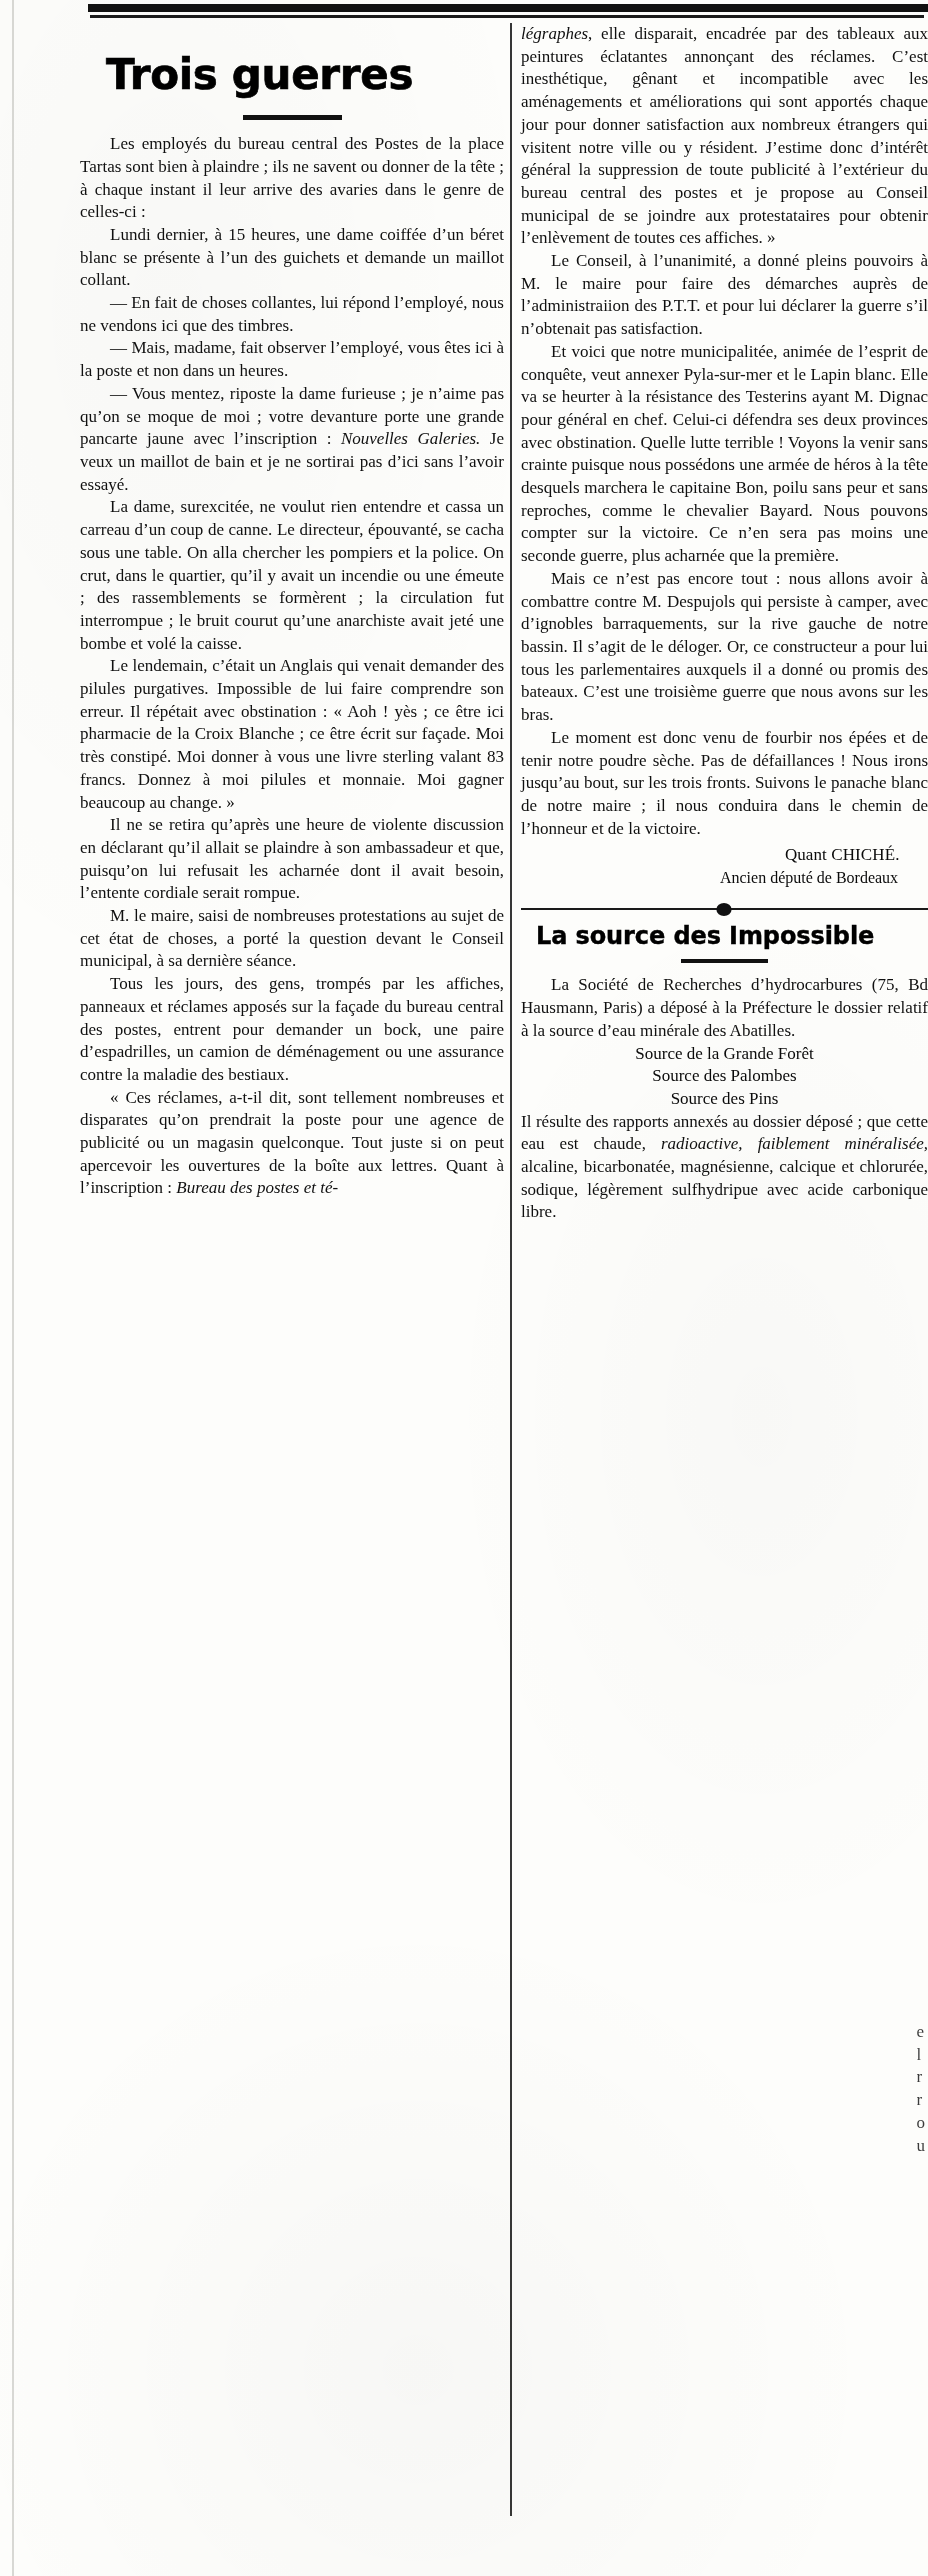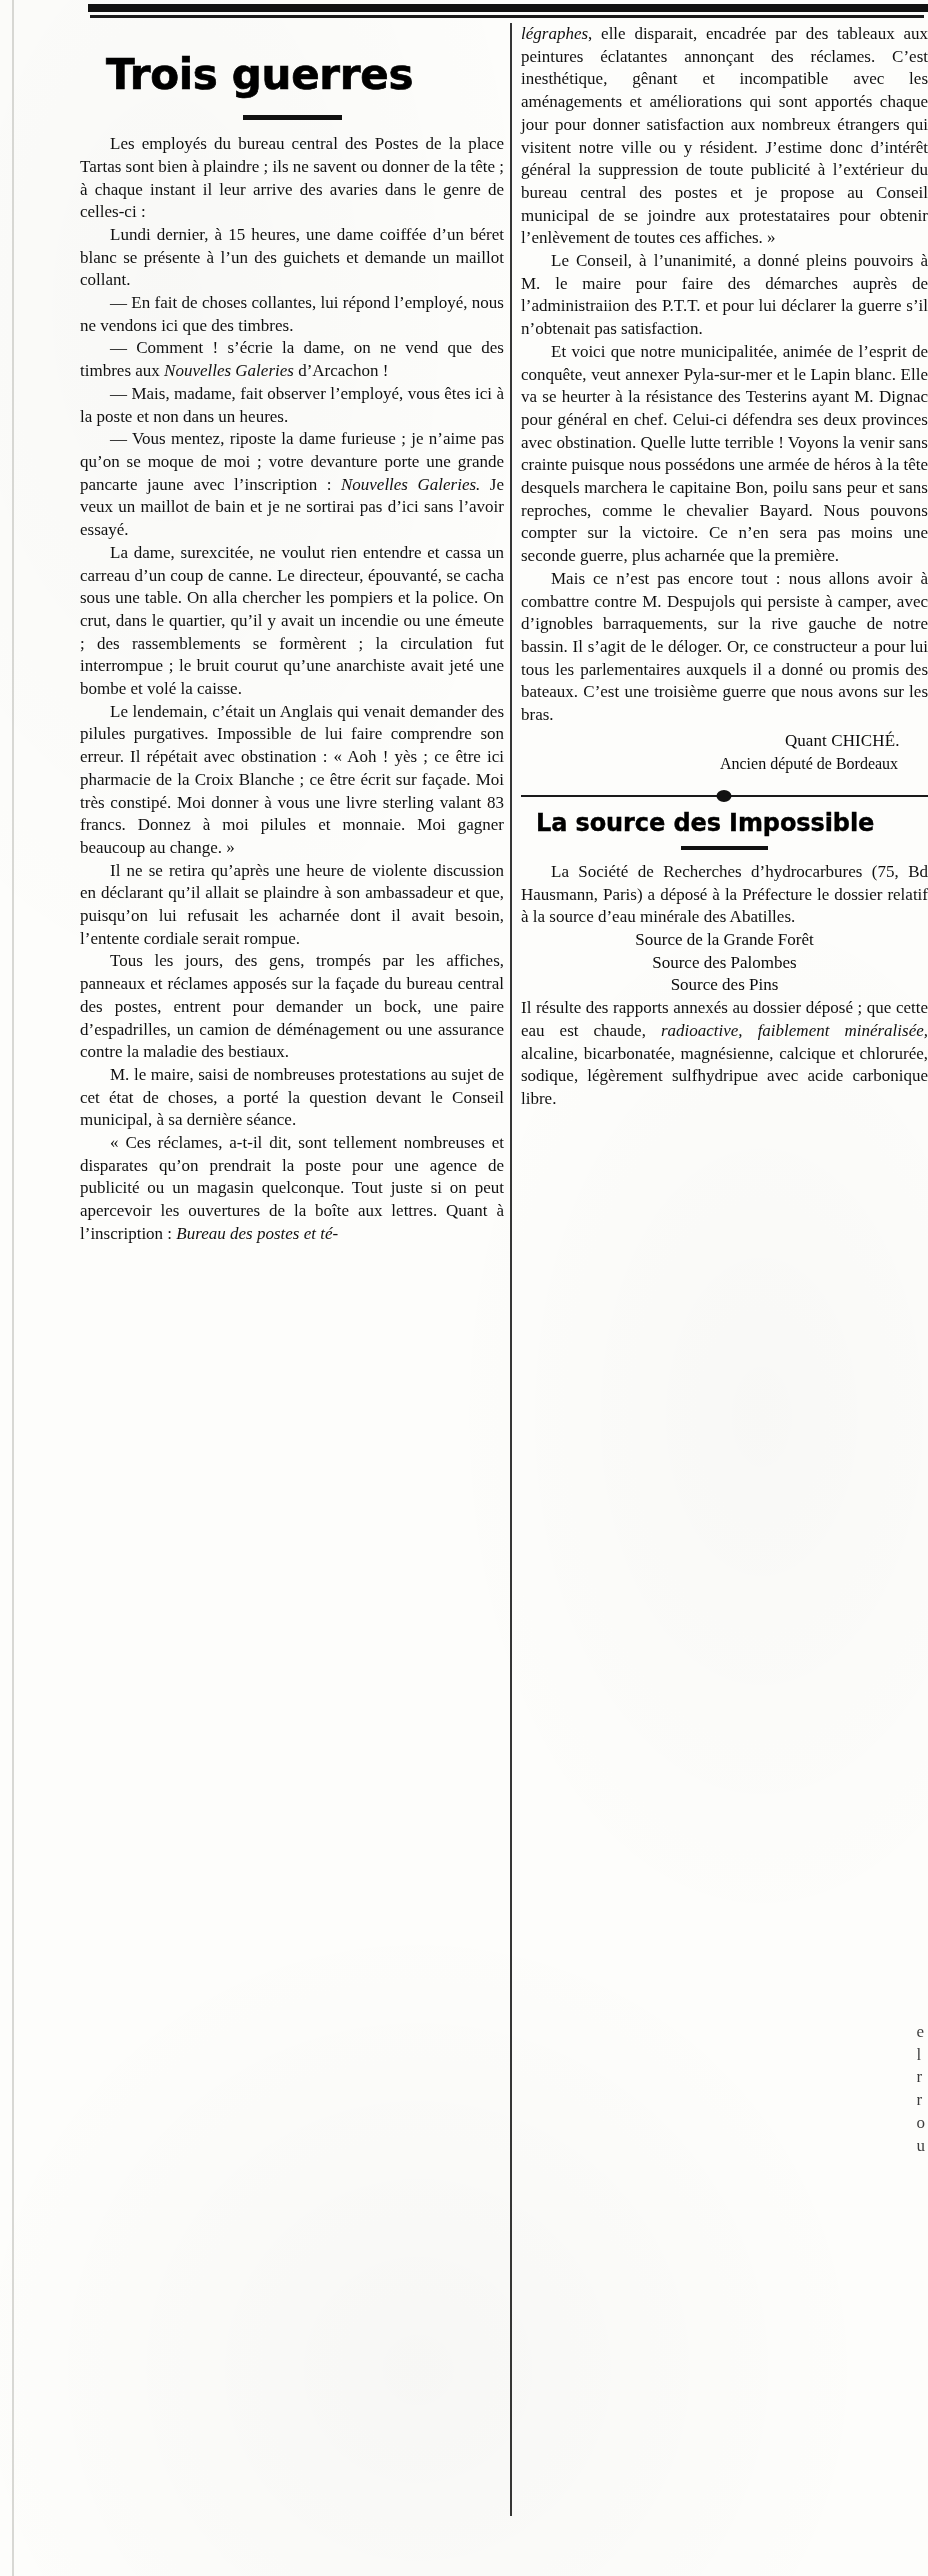--- a/index.html
+++ b/index.html
@@ -213,41 +213,41 @@
   <div class="col col-left">
 
     <h1 class="headline">Trois guerres</h1>
 
     <div class="head-rule"></div>
 
     <div class="body-text">
       <p>Les employés du bureau central des Postes de la place Tartas sont bien à plaindre ; ils ne savent ou donner de la tête ; à chaque instant il leur arrive des avaries dans le genre de celles-ci :</p>
       <p>Lundi dernier, à 15 heures, une dame coiffée d’un béret blanc se présente à l’un des guichets et demande un maillot collant.</p>
       <p>— En fait de choses collantes, lui répond l’employé, nous ne vendons ici que des timbres.</p>
-      <p>— Comment ! s’écrie la dame, on ne vend que des timbres aux <i>Nouvelles Galeries</i> d’Arcachon !</p>
       <p>— Mais, madame, fait observer l’employé, vous êtes ici à la poste et non dans un heures.</p>
       <p>— Vous mentez, riposte la dame furieuse ; je n’aime pas qu’on se moque de moi ; votre devanture porte une grande pancarte jaune avec l’inscription : <i>Nouvelles Galeries.</i> Je veux un maillot de bain et je ne sortirai pas d’ici sans l’avoir essayé.</p>
       <p>La dame, surexcitée, ne voulut rien entendre et cassa un carreau d’un coup de canne. Le directeur, épouvanté, se cacha sous une table. On alla chercher les pompiers et la police. On crut, dans le quartier, qu’il y avait un incendie ou une émeute ; des rassemblements se formèrent ; la circulation fut interrompue ; le bruit courut qu’une anarchiste avait jeté une bombe et volé la caisse.</p>
       <p>Le lendemain, c’était un Anglais qui venait demander des pilules purgatives. Impossible de lui faire comprendre son erreur. Il répétait avec obstination : « Aoh ! yès ; ce être ici pharmacie de la Croix Blanche ; ce être écrit sur façade. Moi très constipé. Moi donner à vous une livre sterling valant 83 francs. Donnez à moi pilules et monnaie. Moi gagner beaucoup au change. »</p>
       <p>Il ne se retira qu’après une heure de violente discussion en déclarant qu’il allait se plaindre à son ambassadeur et que, puisqu’on lui refusait les acharnée dont il avait besoin, l’entente cordiale serait rompue.</p>
+      <p>M. le maire, saisi de nombreuses protestations au sujet de cet état de choses, a porté la question devant le Conseil municipal, à sa dernière séance.</p>
       <p>Tous les jours, des gens, trompés par les affiches, panneaux et réclames apposés sur la façade du bureau central des postes, entrent pour demander un bock, une paire d’espadrilles, un camion de déménagement ou une assurance contre la maladie des bestiaux.</p>
-      <p>M. le maire, saisi de nombreuses protestations au sujet de cet état de choses, a porté la question devant le Conseil municipal, à sa dernière séance.</p>
       <p>« Ces réclames, a-t-il dit, sont tellement nombreuses et disparates qu’on prendrait la poste pour une agence de publicité ou un magasin quelconque. Tout juste si on peut apercevoir les ouvertures de la boîte aux lettres. Quant à l’inscription : <i>Bureau des postes et té-</i></p>
     </div>
   </div>
 
   <div class="col col-right">
 
     <div style="height:23px"></div>
 
     <div class="body-text">
       <p class="noindent"><i>légraphes</i>, elle disparait, encadrée par des tableaux aux peintures éclatantes annonçant des réclames. C’est inesthétique, gênant et incompatible avec les aménagements et améliorations qui sont apportés chaque jour pour donner satisfaction aux nombreux étrangers qui visitent notre ville ou y résident. J’estime donc d’intérêt général la suppression de toute publicité à l’extérieur du bureau central des postes et je propose au Conseil municipal de se joindre aux protestataires pour obtenir l’enlèvement de toutes ces affiches. »</p>
       <p>Le Conseil, à l’unanimité, a donné pleins pouvoirs à M. le maire pour faire des démarches auprès de l’administraiion des P.T.T. et pour lui déclarer la guerre s’il n’obtenait pas satisfaction.</p>
       <p>Et voici que notre municipalitée, animée de l’esprit de conquête, veut annexer Pyla-sur-mer et le Lapin blanc. Elle va se heurter à la résistance des Testerins ayant M. Dignac pour général en chef. Celui-ci défendra ses deux provinces avec obstination. Quelle lutte terrible ! Voyons la venir sans crainte puisque nous possédons une armée de héros à la tête desquels marchera le capitaine Bon, poilu sans peur et sans reproches, comme le chevalier Bayard. Nous pouvons compter sur la victoire. Ce n’en sera pas moins une seconde guerre, plus acharnée que la première.</p>
       <p>Mais ce n’est pas encore tout : nous allons avoir à combattre contre M. Despujols qui persiste à camper, avec d’ignobles barraquements, sur la rive gauche de notre bassin. Il s’agit de le déloger. Or, ce constructeur a pour lui tous les parlementaires auxquels il a donné ou promis des bateaux. C’est une troisième guerre que nous avons sur les bras.</p>
+      <p>Le moment est donc venu de fourbir nos épées et de tenir notre poudre sèche. Pas de défaillances ! Nous irons jusqu’au bout, sur les trois fronts. Suivons le panache blanc de notre maire ; il nous conduira dans le chemin de l’honneur et de la victoire.</p>
     </div>
 
     <div class="sig">
       <div class="sig-name">Quant CHICHÉ.</div>
       <div class="sig-role">Ancien député de Bordeaux</div>
     </div>
 
     <div class="sep">
       <div class="sep-line"></div>
       <div class="sep-dot"></div>

